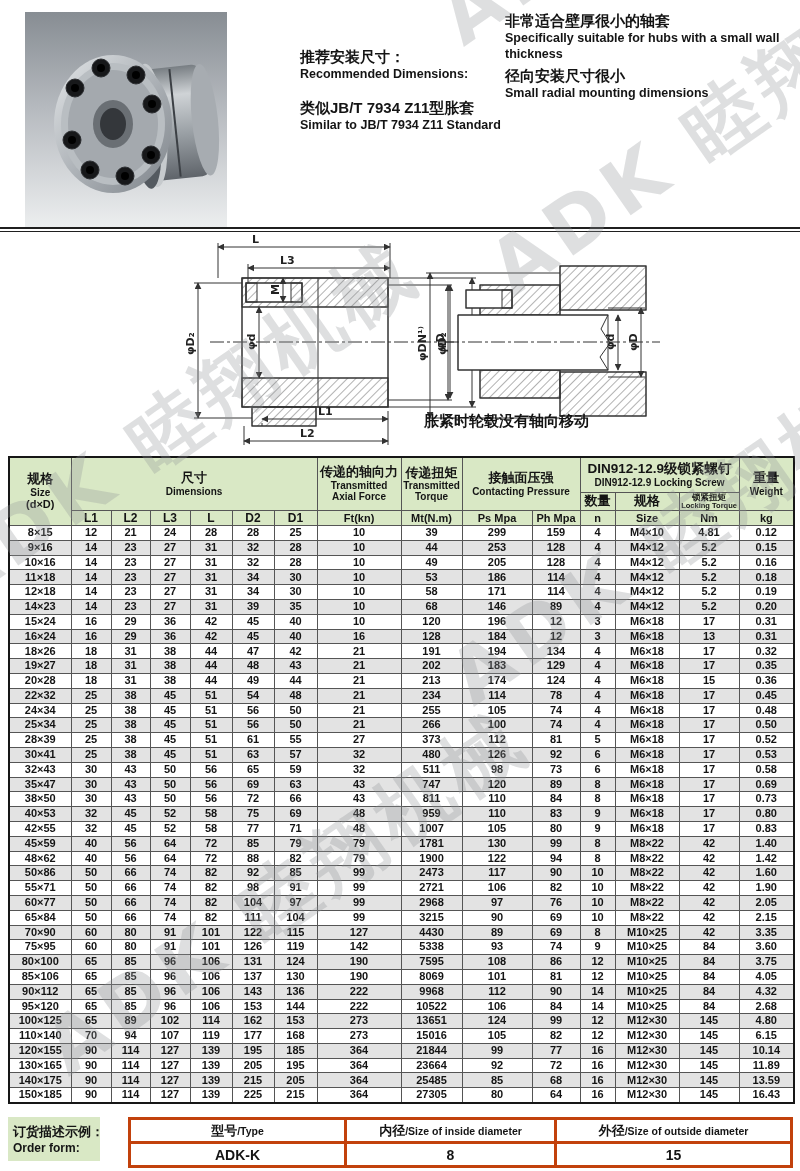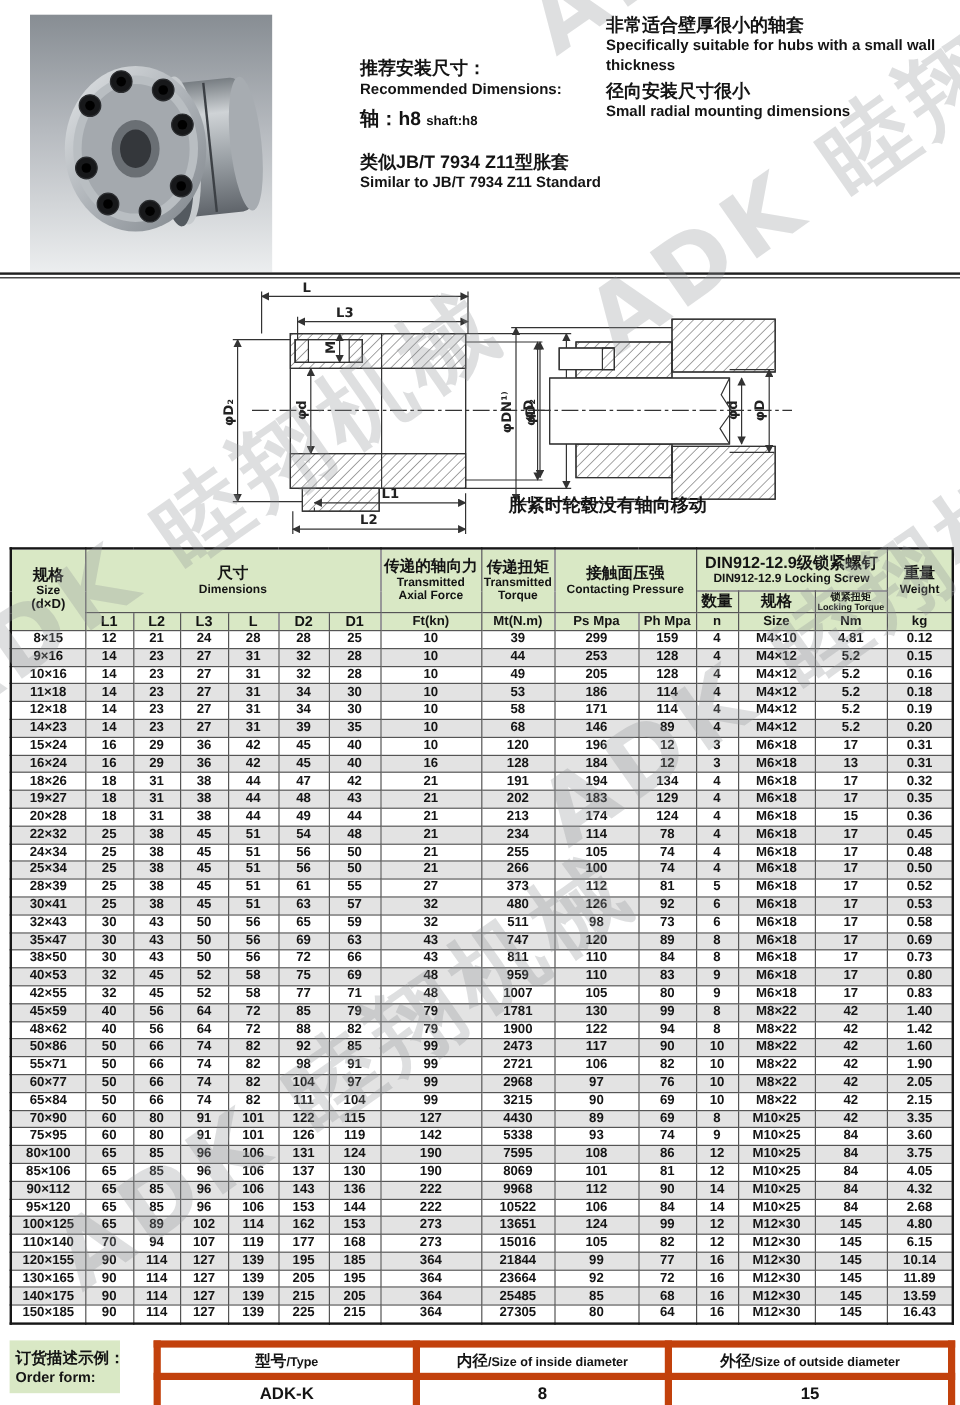--- a/index.html
+++ b/index.html
@@ -49,21 +49,21 @@
   tr.rb th{height:17px;}
   tr.rc th{height:14px;}
   
   .order-label{position:absolute;left:8px;top:1117px;width:92px;height:44px;
                background:var(--header-green,#d9e8c5);display:flex;flex-direction:column;
                justify-content:center;padding-left:5px;box-sizing:border-box;}
   .order-label .zh{font-size:13px;font-weight:bold;white-space:nowrap;}
   .order-label .en{font-size:12px;font-weight:600;}
   table.order{position:absolute;left:128px;top:1117px;width:662px;border-collapse:collapse;
               border:2px solid #161616;table-layout:fixed;}
-  table.order th,table.order td{border:6px solid #c2410c;text-align:center;padding:0;}
+  table.order th,table.order td{border:3px solid #c2410c;text-align:center;padding:0;}
   table.order th{height:21px;font-weight:normal;}
   table.order td{height:21px;font-weight:bold;font-size:14px;}
   table.order .zh{font-size:13px;font-weight:bold;}
   table.order .en{font-size:10.5px;font-weight:600;}
 </style>
 </head>
 <body>
 
 <div class="page">
 
@@ -125,23 +125,20 @@
           <circle cx="126" cy="143" r="4"></circle>
       </g>
     </g>
     <ellipse cx="88" cy="112" rx="20" ry="24" fill="#6a6f74"></ellipse>
     <ellipse cx="88" cy="112" rx="13" ry="16" fill="#34373b"></ellipse>
   </svg>
 
   <div class="blk-mid">
     <div class="zh-h">推荐安装尺寸：</div>
     <div class="en-s">Recommended Dimensions:</div>
-    <div class="fit-line">
-      <span>轴：h8</span> <span class="small">shaft:h8</span>
-    </div>
     <div class="gap"></div>
     <div class="zh-h">类似JB/T 7934 Z11型胀套</div>
     <div class="en-s">Similar to JB/T 7934 Z11 Standard</div>
   </div>
 
   <div class="blk-right">
     <div class="zh-h">非常适合壁厚很小的轴套</div>
     <div class="en-s">Specifically suitable for hubs with a small wall thickness</div>
     <div style="height:5px;"></div>
     <div class="zh-h">径向安装尺寸很小</div>

